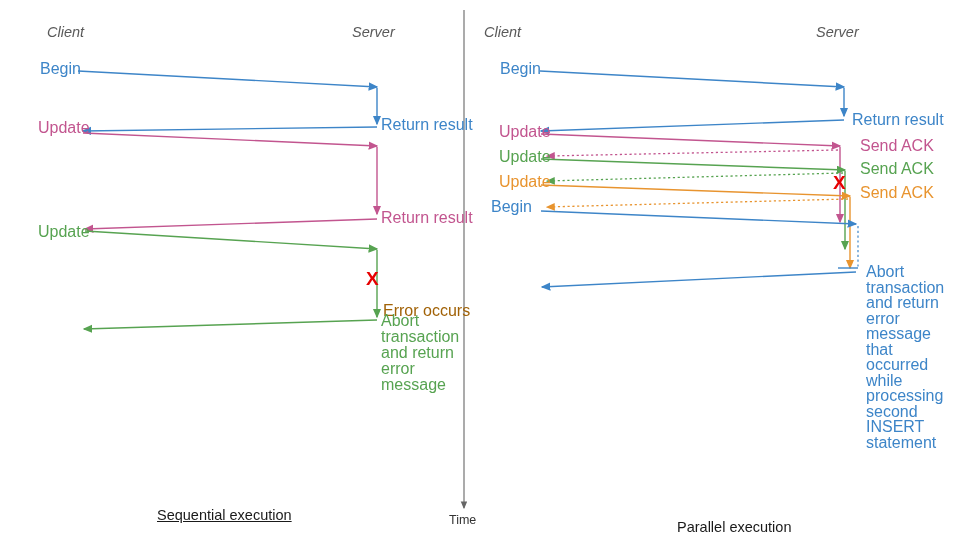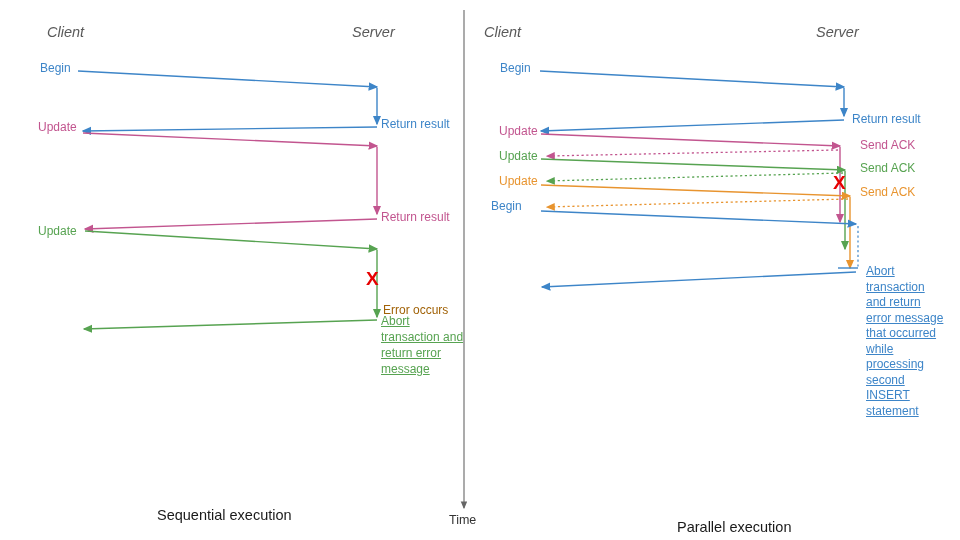--- a/index.html
+++ b/index.html
@@ -9,23 +9,23 @@
     position:relative;
   }
   #root{position:absolute;left:0;top:0;width:960px;height:540px;}
   svg.layer{position:absolute;left:0;top:0;width:960px;height:540px;}
   .lane-title{
     position:absolute;font-style:italic;font-size:14.5px;color:#595959;
     white-space:nowrap;
     text-align:right;
   }
   .msg{
-    position:absolute;font-size:12px;white-space:nowrap;line-height:13.5px;
+    position:absolute;font-size:16px;white-space:nowrap;line-height:13.5px;
   }
-  .msg.wrap{white-space:normal;text-decoration:underline;}
+  .msg.wrap{white-space:normal;}
   .panel-caption{
     position:absolute;font-size:14.5px;color:#1a1a1a;white-space:nowrap;
   }
   .time-label{
     position:absolute;font-size:12.5px;color:#333333;white-space:nowrap;
   }
   .errx{
     position:absolute;font-size:19px;font-weight:bold;color:#e60000;
     line-height:19px;white-space:nowrap;
   }
@@ -148,21 +148,21 @@
 
   <div class="msg" style="left:381px;top:211px;color:#c2558f;">Return result</div>
 
   <div class="msg" style="left:38px;top:225px;color:#57a351;">Update</div>
 
   <div class="errx" style="left:366px;top:269px;">X</div>
   <div class="msg" style="left:383px;top:273px;color:#a16207;margin-top:31px;">Error occurs</div>
 
   <div class="msg wrap" style="left:381px;top:313px;width:86px;color:#57a351;line-height:16px;">Abort transaction and return error message</div>
 
-  <div class="panel-caption" style="left:157px;top:507px;">Sequential execution</div>
+  <div class="panel-caption" style="left:157px;top:507px;text-decoration:underline;">Sequential execution</div>
 
   <div class="time-label" style="left:449px;top:513px;">Time</div>
 
   <div class="lane-title" style="left:484px;top:24px;">Client</div>
   <div class="lane-title" style="left:816px;top:24px;">Server</div>
 
   <div class="msg" style="left:500px;top:62px;color:#3d85c8;">Begin</div>
 
   <div class="msg" style="left:852px;top:113px;color:#3d85c8;">Return result</div>
 

